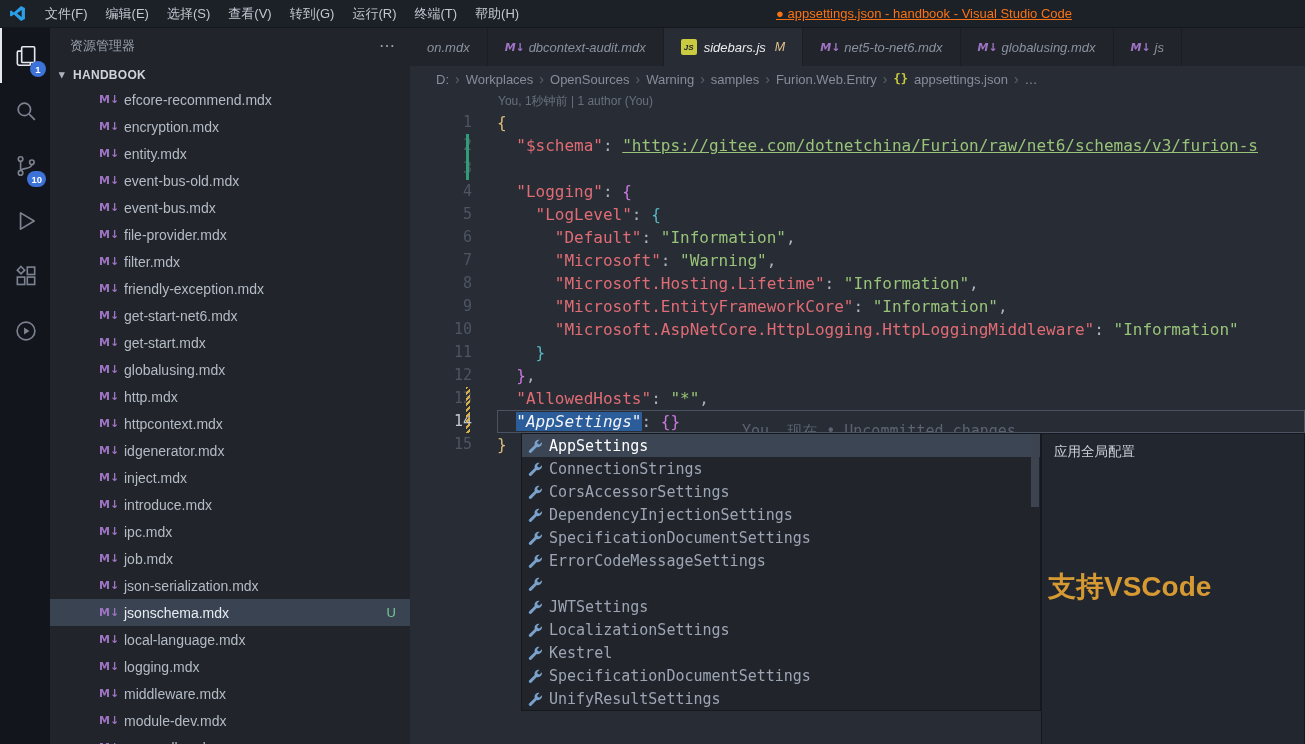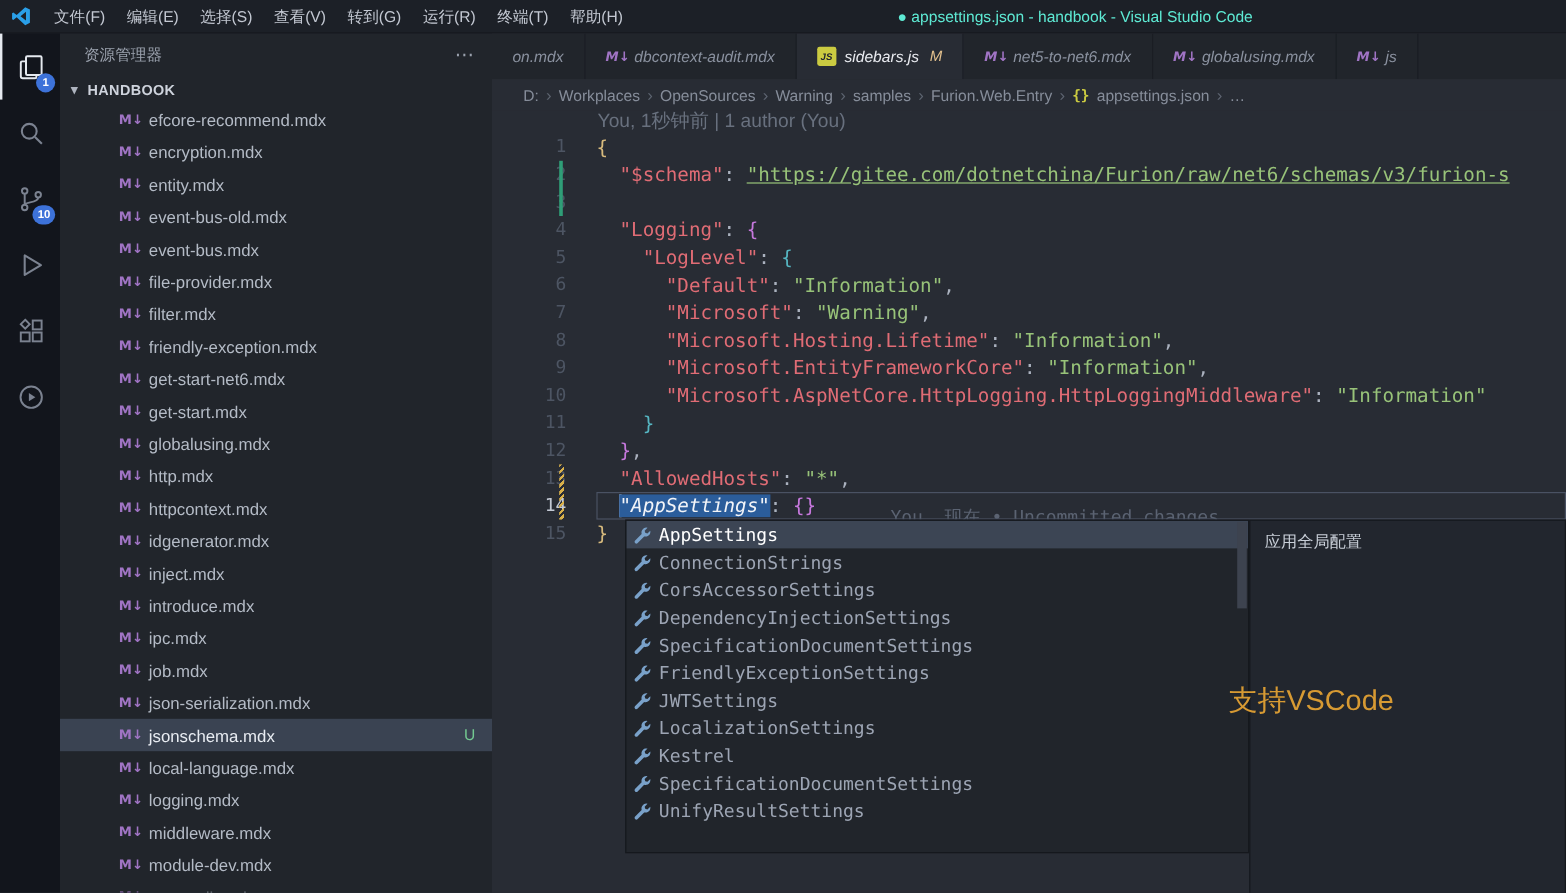--- a/index.html
+++ b/index.html
@@ -8,22 +8,22 @@
          font-family:"Liberation Sans", sans-serif; color:#abb2bf; }
 
   
   .titlebar { position:absolute; left:0; top:0; width:1305px; height:28px;
               background:#1c2027; border-bottom:1px solid #15181d;
               display:flex; align-items:center; }
   .vscode-logo { width:17px; height:17px; margin:0 10px 0 9px; flex:none; }
   .vscode-logo svg { width:100%; height:100%; }
   .menubar { display:flex; align-items:flex-start; height:100%; }
   .menu-item { padding:0 9px; font-size:13px; color:#c3c8d2; line-height:28px; cursor:default; }
-  .window-title { position:absolute; left:748px; top:0; line-height:28px;
-                  font-size:13px; color:#5eead4; white-space:nowrap; }
+  .window-title { position:absolute; left:776px; top:0; line-height:28px;
+                  font-size:13px; color:#f97316; white-space:nowrap;text-decoration:underline; }
 
   
   .activitybar { position:absolute; left:0; top:28px; width:50px; height:716px;
                  background:#12151c; display:flex; flex-direction:column; }
   .ab-item { position:relative; width:50px; height:55px; display:grid; place-items:center;
              color:#7b8290; border-left:2px solid transparent; }
   .ab-item.active { color:#e5e9ef; border-left-color:#e5e9ef; }
   .ab-icon { width:26px; height:26px; display:block; }
   .ab-icon svg { width:26px; height:26px; display:block; }
   .ab-badge { position:absolute; right:4px; bottom:6px; min-width:16px; height:16px;
@@ -61,21 +61,21 @@
              font-weight:bold; display:grid; place-items:center; border-radius:2px; }
   .tab-badge { color:#e2c08d; font-size:12.5px; margin-left:2px; }
 
   .breadcrumbs { height:26px; display:flex; align-items:center; gap:6px;
                  padding-left:26px; font-size:13px; color:#868d9a; background:#282c34; flex:none; }
   .bc-sep { color:#5d6470; font-size:14px; }
   .json-icon { color:#cbcb41; font-weight:bold; font-size:12px;
                font-family:"DejaVu Sans Mono", monospace; }
 
   .code-area { position:relative; flex:1; overflow:hidden; }
-  .lens { height:19px; line-height:19px; padding-left:88px; font-size:16px; color:#68707e; }
+  .lens { height:19px; line-height:19px; padding-left:88px; font-size:12px; color:#68707e; }
   .line { display:flex; height:23px; line-height:23px; }
   .ln { flex:none; width:87px; text-align:right; padding-right:25px; color:#4d5563;
         font-family:"DejaVu Sans Mono", monospace; font-size:15px; cursor:default; }
   .line.current .ln { color:#c3c9d4; }
   .line-body { flex:1; display:flex; align-items:center; min-width:0; }
   .line.current .line-body { outline:1px solid #4a5263; outline-offset:-1px; }
   .line-content { font-family:"DejaVu Sans Mono", monospace; font-size:16px;
                   line-height:23px; white-space:pre; }
   .tk-p   { color:#abb2bf; }
   .tk-key { color:#e06c75; }
@@ -105,22 +105,22 @@
   .sg-icon { flex:none; width:16px; height:16px; color:#79a1c9; }
   .sg-icon svg { width:16px; height:16px; display:block; }
   .sg-scrollbar { position:absolute; right:1px; top:1px; width:8px; height:72px;
                   background:#3d434f; }
 
   .doc-panel { position:absolute; left:1041px; top:433px; width:264px; height:346px;
                background:#22262e; border:1px solid #15181d; border-left:1px solid #15181d;
                padding:9px 12px; z-index:10; }
   .doc-title { font-size:13.5px; color:#c9cfd8; }
 
-  .floating-cn { position:absolute; left:1024px; top:568px; z-index:11;
-                 font-size:24px; font-weight:normal; color:#d79a33; white-space:nowrap; }
+  .floating-cn { position:absolute; left:1048px; top:568px; z-index:11;
+                 font-size:28px; font-weight:bold; color:#d79a33; white-space:nowrap; }
 </style>
 </head>
 <body>
 
 <div class="titlebar">
   <span class="vscode-logo">
     <svg viewBox="0 0 16 16">
         <path fill="#2a9fe8" d="M11.3 1 4.6 7.1 2 5.1l-1 .5v4.8l1 .5 2.6-2 6.7 6.1 3.7-1.8V2.8L11.3 1zm.6 3.6v6.8L7.6 8l4.3-3.4z"></path>
       </svg>
   </span>
@@ -493,21 +493,28 @@
           </svg>
         </span>
         <span class="sg-label">SpecificationDocumentSettings</span>
       </div>
       <div class="sg-row">
         <span class="sg-icon">
           <svg viewBox="0 0 16 16" fill="currentColor">
             <path d="M14.9 4.2a4.1 4.1 0 0 1-5.1 4.8l-5.6 5.7a1.5 1.5 0 0 1-2.1-2.1L7.7 6.9a4.1 4.1 0 0 1 4.9-5.1L10.2 4.2l.5 1.8 1.8.5 2.4-2.3z"></path>
           </svg>
         </span>
-        <span class="sg-label">FriendlyExceptionSettings</span>
+        <span class="sg-label">ErrorCodeMessageSettings</span>
+      </div>
+      <div class="sg-row">
+        <span class="sg-icon">
+          <svg viewBox="0 0 16 16" fill="currentColor">
+            <path d="M14.9 4.2a4.1 4.1 0 0 1-5.1 4.8l-5.6 5.7a1.5 1.5 0 0 1-2.1-2.1L7.7 6.9a4.1 4.1 0 0 1 4.9-5.1L10.2 4.2l.5 1.8 1.8.5 2.4-2.3z"></path>
+          </svg>
+        </span>
       </div>
       <div class="sg-row">
         <span class="sg-icon">
           <svg viewBox="0 0 16 16" fill="currentColor">
             <path d="M14.9 4.2a4.1 4.1 0 0 1-5.1 4.8l-5.6 5.7a1.5 1.5 0 0 1-2.1-2.1L7.7 6.9a4.1 4.1 0 0 1 4.9-5.1L10.2 4.2l.5 1.8 1.8.5 2.4-2.3z"></path>
           </svg>
         </span>
         <span class="sg-label">JWTSettings</span>
       </div>
       <div class="sg-row">

